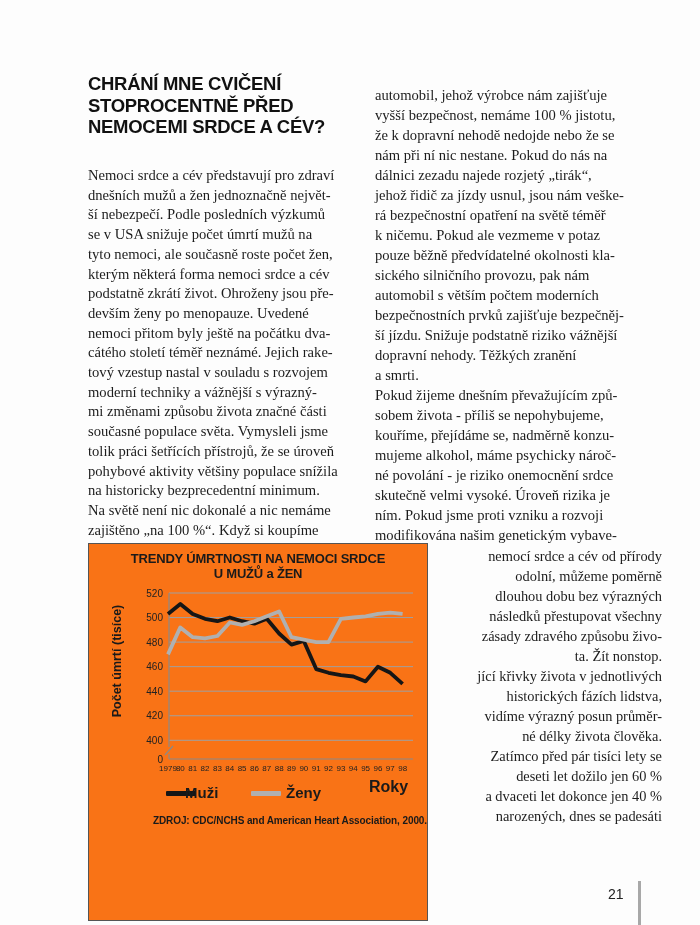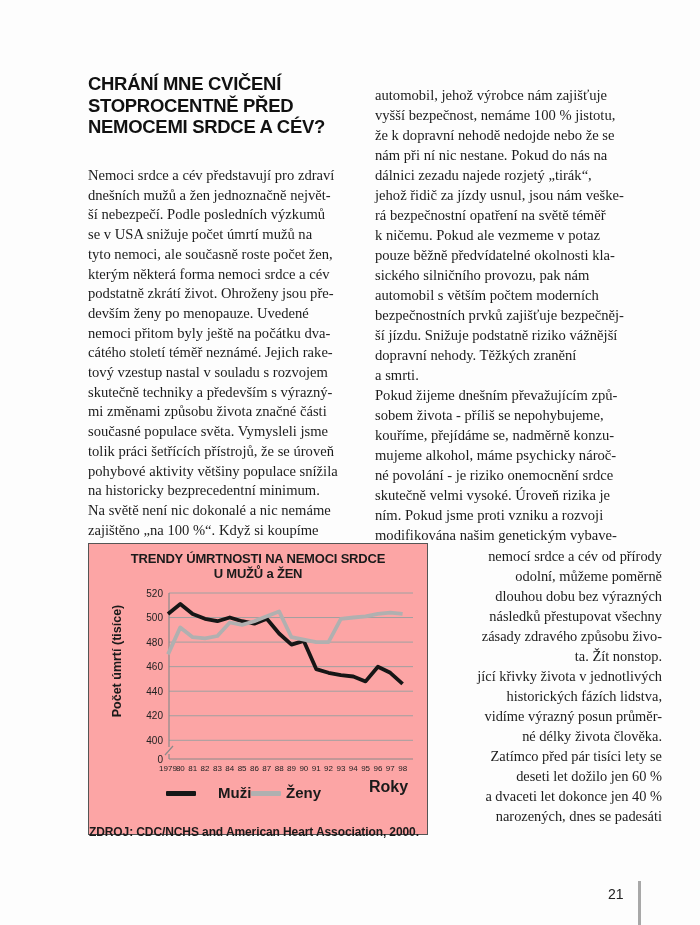--- a/index.html
+++ b/index.html
@@ -14,40 +14,40 @@
   }
   .col{position:absolute;}
   .tl{white-space:nowrap; font-size:14.6px;}
   .col-left{left:88px; top:166px; width:280px;}
   .col-left .tl{line-height:19.7px;}
   .col-right{left:375px; top:85px; width:265px;}
   .col-right .tl{line-height:20px;}
   .col-right-narrow{left:437px; top:546px; width:225px;text-align:right;}
   .col-right-narrow .tl{line-height:20px; font-size:14.4px;}
   .chart-panel{
-    position:absolute; left:88px; top:543px; width:340px; height:292px;
-    border:1px solid #555; background:#fca5a5; box-sizing:border-box;
+    position:absolute; left:88px; top:543px; width:340px; height:378px;
+    border:1px solid #555; background:#f97316; box-sizing:border-box;
     font-family:"Liberation Sans","DejaVu Sans",sans-serif;
   }
   .chart-title{
     position:absolute; left:0; top:7px; width:100%; text-align:center;
     font-weight:bold; font-size:13px; line-height:15px; color:#1a1a1a; letter-spacing:-0.2px;
   }
   .chart-ylabel{
     position:absolute; left:-51px; top:109px; width:160px; height:16px; text-align:center;
     font-weight:bold; font-size:12.5px; color:#1a1a1a;
     transform:rotate(-90deg);
   }
   .chart-svg{position:absolute; left:0; top:0;}
   .legend-swatch{position:absolute; height:5px; width:30px; border-radius:1px;}
   .legend-label{position:absolute; font-weight:bold; font-size:15px; color:#1a1a1a;}
   .roky-label{position:absolute; left:280px; top:234px; font-weight:bold; font-size:16px; color:#1a1a1a;}
   .chart-source{
-    position:absolute; left:0; top:281px; width:100%; text-align:left;
-    font-weight:bold; font-size:12px; color:#1a1a1a; letter-spacing:-0.1px;
+    position:absolute; left:0; top:271px; width:100%; text-align:right;
+    font-weight:bold; font-size:10px; color:#1a1a1a; letter-spacing:-0.1px;
   }
   .page-number{
     position:absolute; left:608px; top:886px; width:24px; 
     font-family:"Liberation Sans","DejaVu Sans",sans-serif; font-size:14px; color:#222;
   }
   .edge-bar{position:absolute; left:638px; top:881px; width:3px; height:44px; background:#a8a8a8;}
 </style>
 </head>
 <body>
 
@@ -64,21 +64,21 @@
       <div class="tl">dnešních mužů a žen jednoznačně největ-</div>
       <div class="tl">ší nebezpečí. Podle posledních výzkumů</div>
       <div class="tl">se v USA snižuje počet úmrtí mužů na</div>
       <div class="tl">tyto nemoci, ale současně roste počet žen,</div>
       <div class="tl">kterým některá forma nemoci srdce a cév</div>
       <div class="tl">podstatně zkrátí život. Ohroženy jsou pře-</div>
       <div class="tl">devším ženy po menopauze. Uvedené</div>
       <div class="tl">nemoci přitom byly ještě na počátku dva-</div>
       <div class="tl">cátého století téměř neznámé. Jejich rake-</div>
       <div class="tl">tový vzestup nastal v souladu s rozvojem</div>
-      <div class="tl">skutečně techniky a především s výrazný-</div>
+      <div class="tl">moderní techniky a vážnější s výrazný-</div>
       <div class="tl">mi změnami způsobu života značné části</div>
       <div class="tl">současné populace světa. Vymysleli jsme</div>
       <div class="tl">tolik práci šetřících přístrojů, že se úroveň</div>
       <div class="tl">pohybové aktivity většiny populace snížila</div>
       <div class="tl">na historicky bezprecedentní minimum.</div>
       <div class="tl">Na světě není nic dokonalé a nic nemáme</div>
       <div class="tl">zajištěno „na 100 %“. Když si koupíme</div>
     </div>
 
   <div class="col col-right">
@@ -170,21 +170,21 @@
         <text x="264.25" y="227" text-anchor="middle" font-size="8" fill="#222" font-family="&quot;Liberation Sans&quot;,&quot;DejaVu Sans&quot;,sans-serif">94</text>
         <text x="276.6" y="227" text-anchor="middle" font-size="8" fill="#222" font-family="&quot;Liberation Sans&quot;,&quot;DejaVu Sans&quot;,sans-serif">95</text>
         <text x="288.95" y="227" text-anchor="middle" font-size="8" fill="#222" font-family="&quot;Liberation Sans&quot;,&quot;DejaVu Sans&quot;,sans-serif">96</text>
         <text x="301.29999999999995" y="227" text-anchor="middle" font-size="8" fill="#222" font-family="&quot;Liberation Sans&quot;,&quot;DejaVu Sans&quot;,sans-serif">97</text>
         <text x="313.65" y="227" text-anchor="middle" font-size="8" fill="#222" font-family="&quot;Liberation Sans&quot;,&quot;DejaVu Sans&quot;,sans-serif">98</text>
         <polyline points="79.0,69.9 91.3,60.0 103.7,69.9 116.0,74.8 128.4,77.2 140.8,73.5 153.1,77.2 165.4,79.7 177.8,74.8 190.1,89.5 202.5,100.6 214.8,96.9 227.2,125.1 239.5,128.8 251.9,131.2 264.3,132.5 276.6,137.4 288.9,122.7 301.3,128.8 313.6,139.8" fill="none" stroke="#161616" stroke-width="3.8" stroke-linejoin="round" stroke-linecap="butt"></polyline>
         <polyline points="79.0,110.4 91.3,83.4 103.7,93.2 116.0,94.4 128.4,92.0 140.8,78.5 153.1,80.9 165.4,77.2 177.8,72.3 190.1,67.4 202.5,93.2 214.8,95.6 227.2,98.1 239.5,98.1 251.9,74.8 264.3,73.5 276.6,72.3 288.9,69.9 301.3,68.6 313.6,69.9" fill="none" stroke="#b0b0b0" stroke-width="3.8" stroke-linejoin="round" stroke-linecap="butt"></polyline>
       </svg>
 
     <div class="legend-swatch" id="sw0" style="left: 77px; top: 247px; background: rgb(22, 22, 22);"></div>
-    <div class="legend-label" style="left:129px; top:240px;">Muži</div>
+    <div class="legend-label" style="left:96px; top:240px;">Muži</div>
     <div class="legend-swatch" id="sw1" style="left: 162px; top: 247px; background: rgb(176, 176, 176);"></div>
     <div class="legend-label" style="left:197px; top:240px;">Ženy</div>
     <div class="roky-label">Roky</div>
 
     <div class="chart-source">ZDROJ: CDC/NCHS and American Heart Association, 2000.</div>
   </div>
 
   <div class="page-number">21</div>
   <div class="edge-bar"></div>
 

